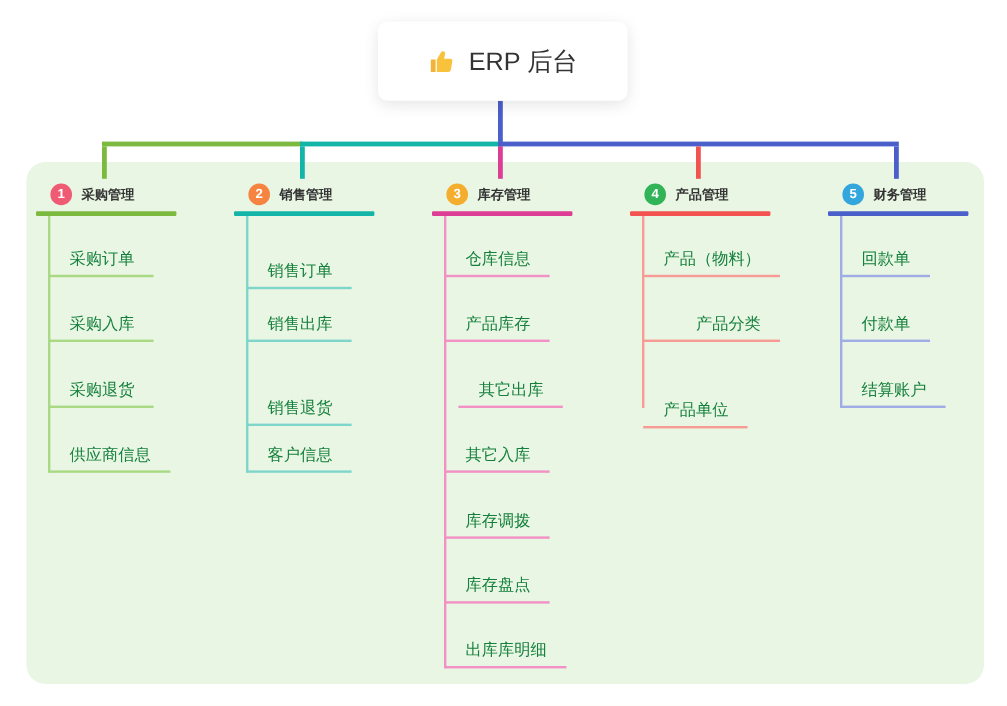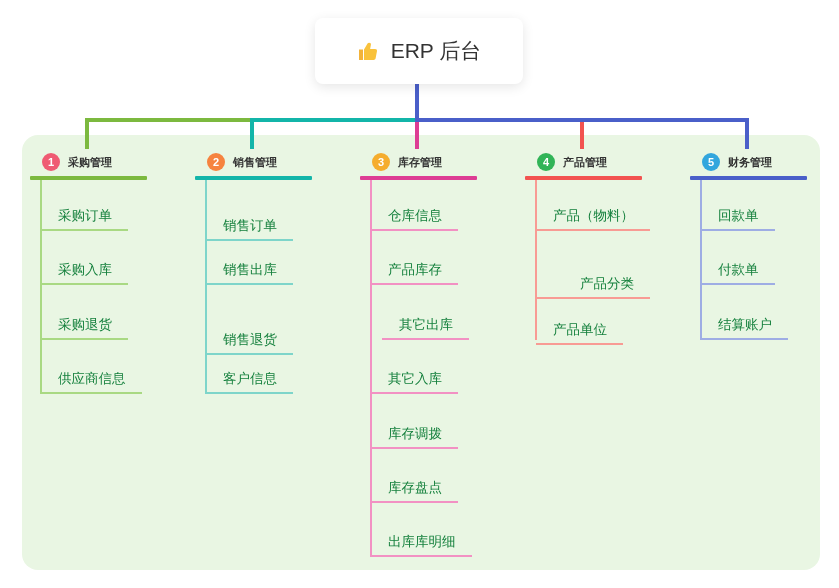--- a/index.html
+++ b/index.html
@@ -93,22 +93,22 @@
       <div class="sub-item" style="left: 371px; top: 420.6px; border-bottom-color: rgb(242, 145, 195);">库存调拨</div>
       <div class="sub-item" style="left: 371px; top: 475px; border-bottom-color: rgb(242, 145, 195); text-align: right;">库存盘点</div>
       <div class="sub-item" style="left: 371px; top: 529.4px; border-bottom-color: rgb(242, 145, 195);">出库库明细</div>
       <div class="branch-header" style="left: 537px; top: 150px;">
         <div class="badge" style="background: rgb(49, 180, 87);">4</div>
         <div class="branch-label">产品管理</div>
       </div>
       <div class="header-underline" style="left: 525px; top: 176px; width: 117px; background: rgb(242, 83, 80);"></div>
       <div class="stem" style="left: 535px; top: 180px; height: 159.8px; background: rgb(248, 155, 148);"></div>
       <div class="sub-item" style="left: 536px; top: 203px; border-bottom-color: rgb(248, 155, 148);">产品（物料）</div>
-      <div class="sub-item" style="left: 536px; top: 271px; border-bottom-color: rgb(248, 155, 148); padding-left: 44px;">产品分类</div>
-      <div class="sub-item" style="left: 536px; top: 317px; border-bottom-color: rgb(248, 155, 148); text-align: center;">产品单位</div>
+      <div class="sub-item" style="left: 536px; top: 257px; border-bottom-color: rgb(248, 155, 148); padding-left: 44px;">产品分类</div>
+      <div class="sub-item" style="left: 536px; top: 329px; border-bottom-color: rgb(248, 155, 148); text-align: center;">产品单位</div>
       <div class="branch-header" style="left: 702px; top: 150px;">
         <div class="badge" style="background: rgb(50, 166, 221);">5</div>
         <div class="branch-label">财务管理</div>
       </div>
       <div class="header-underline" style="left: 690px; top: 176px; width: 117px; background: rgb(74, 95, 201);"></div>
       <div class="stem" style="left: 700px; top: 180px; height: 159.8px; background: rgb(158, 173, 228);"></div>
       <div class="sub-item" style="left: 701px; top: 203px; border-bottom-color: rgb(158, 173, 228);">回款单</div>
       <div class="sub-item" style="left: 701px; top: 257.4px; border-bottom-color: rgb(158, 173, 228);">付款单</div>
       <div class="sub-item" style="left: 701px; top: 311.8px; border-bottom-color: rgb(158, 173, 228);">结算账户</div>
     </div>

